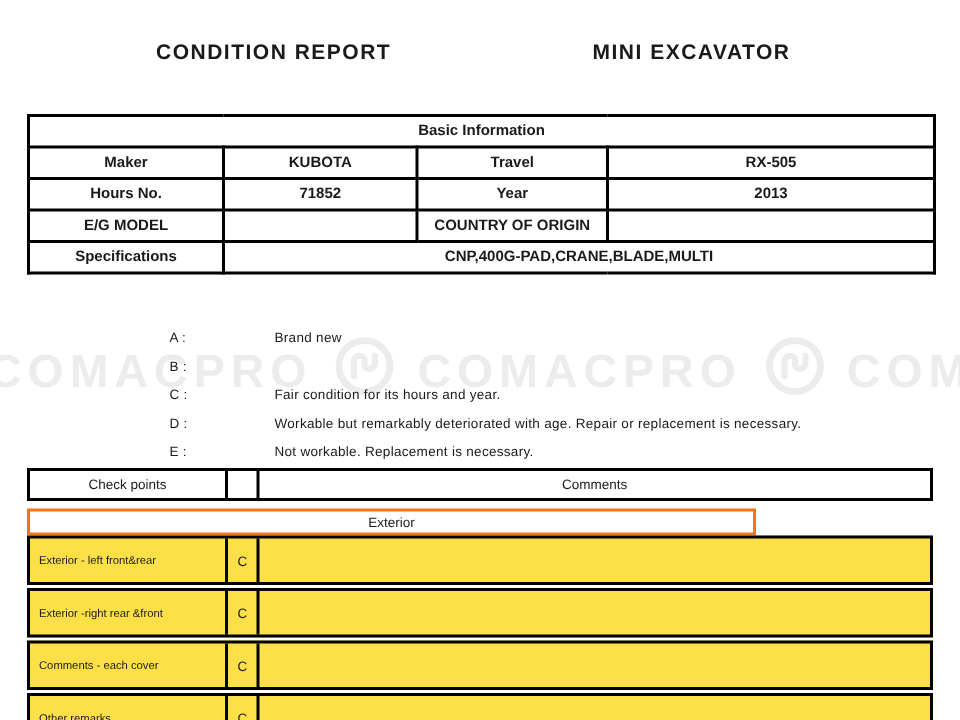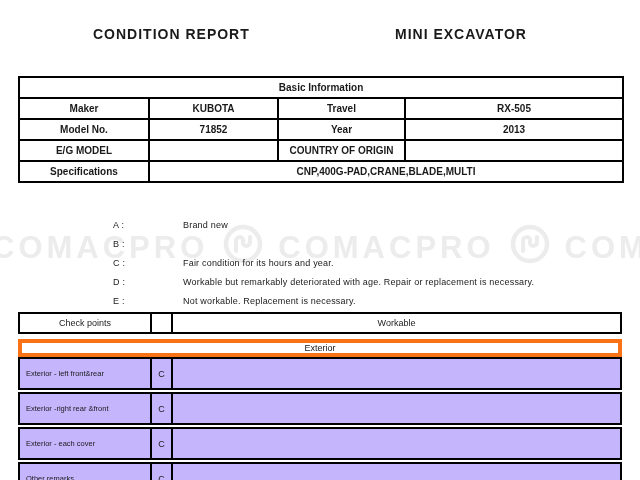--- a/index.html
+++ b/index.html
@@ -3,21 +3,21 @@
 <meta charset="utf-8">
 <style>
   html,body{margin:0;padding:0;}
   body{
     width:640px;height:480px;overflow:hidden;position:relative;
     background:#ffffff;color:#1a1a1a;
     font-family:"Liberation Sans",sans-serif;
   }
   
   .title{position:absolute;top:26px;font-size:14px;font-weight:600;letter-spacing:1px;white-space:nowrap;}
-  .title-left{left:93px;}
+  .title-left{left:104px;}
   .title-right{left:395px;}
   
   .watermark{
     position:absolute;top:226px;left:-8px;height:44px;width:700px;
     display:flex;align-items:center;gap:14px;white-space:nowrap;
     font-size:31px;font-weight:bold;letter-spacing:4px;
     color:#ececec;user-select:none;pointer-events:none;
   }
   .watermark svg{flex:0 0 auto;}
   
@@ -39,28 +39,28 @@
   .cp-header{
     position:absolute;left:18px;top:312px;width:604px;height:22px;
     box-sizing:border-box;border:2px solid #000;display:flex;background:#fff;justify-content:flex-end;
   }
   .cp-header .cell{display:flex;align-items:center;justify-content:center;font-size:9px;box-sizing:border-box;}
   .cp-col-label{flex:0 0 132px;border-right:2px solid #000;}
   .cp-col-grade{flex:0 0 21px;border-right:2px solid #000;}
   .cp-col-comment{flex:1 1 auto;}
   
   .section-header{
-    position:absolute;left:18px;top:339px;width:604px;height:18px;
-    box-sizing:border-box;border:4px solid #f97316;background:#fff;
+    position:absolute;left:18px;top:339px;width:486px;height:18px;
+    box-sizing:border-box;border:2px solid #f97316;background:#fff;
     display:flex;align-items:center;justify-content:center;font-size:9px;
   }
   .cp-rows{position:absolute;left:18px;top:357px;width:604px;}
   .cp-row{
     box-sizing:border-box;width:604px;height:33px;margin-bottom:2px;
-    border:2px solid #000;display:flex;background:#c4b5fd;text-align:right;
+    border:2px solid #000;display:flex;background:#fde047;text-align:right;
   }
   .cp-row .label{
     flex:0 0 132px;box-sizing:border-box;border-right:2px solid #000;
     display:flex;align-items:center;padding-left:6px;
     font-size:7.5px;white-space:nowrap;overflow:hidden;
   }
   .cp-row .grade{
     flex:0 0 21px;box-sizing:border-box;border-right:2px solid #000;
     display:flex;align-items:center;justify-content:center;font-size:9px;
   }
@@ -101,21 +101,21 @@
     <tr>
       <td colspan="4">Basic Information</td>
     </tr>
     <tr>
       <td>Maker</td>
       <td>KUBOTA</td>
       <td>Travel</td>
       <td>RX-505</td>
     </tr>
     <tr>
-      <td>Model No.</td>
+      <td>Hours No.</td>
       <td>71852</td>
       <td>Year</td>
       <td>2013</td>
     </tr>
     <tr>
       <td>E/G MODEL</td>
       <td></td>
       <td>COUNTRY OF ORIGIN</td>
       <td></td>
     </tr>
@@ -144,38 +144,38 @@
   </div>
   <div class="legend-line">
     <span class="g">E :</span>
     <span class="d">Not workable. Replacement is necessary.</span>
   </div>
 </div>
 
 <div class="cp-header">
   <div class="cell cp-col-label">Check points</div>
   <div class="cell cp-col-grade"></div>
-  <div class="cell cp-col-comment">Workable</div>
+  <div class="cell cp-col-comment">Comments</div>
 </div>
 
 <div class="section-header">Exterior</div>
 
 <div class="cp-rows">
   <div class="cp-row">
     <div class="label">Exterior - left front&amp;rear</div>
     <div class="grade">C</div>
     <div class="comment"></div>
   </div>
   <div class="cp-row">
     <div class="label">Exterior -right rear &amp;front</div>
     <div class="grade">C</div>
     <div class="comment"></div>
   </div>
   <div class="cp-row">
-    <div class="label">Exterior - each cover</div>
+    <div class="label">Comments - each cover</div>
     <div class="grade">C</div>
     <div class="comment"></div>
   </div>
   <div class="cp-row">
     <div class="label">Other remarks</div>
     <div class="grade">C</div>
     <div class="comment"></div>
   </div>
 </div>
 

